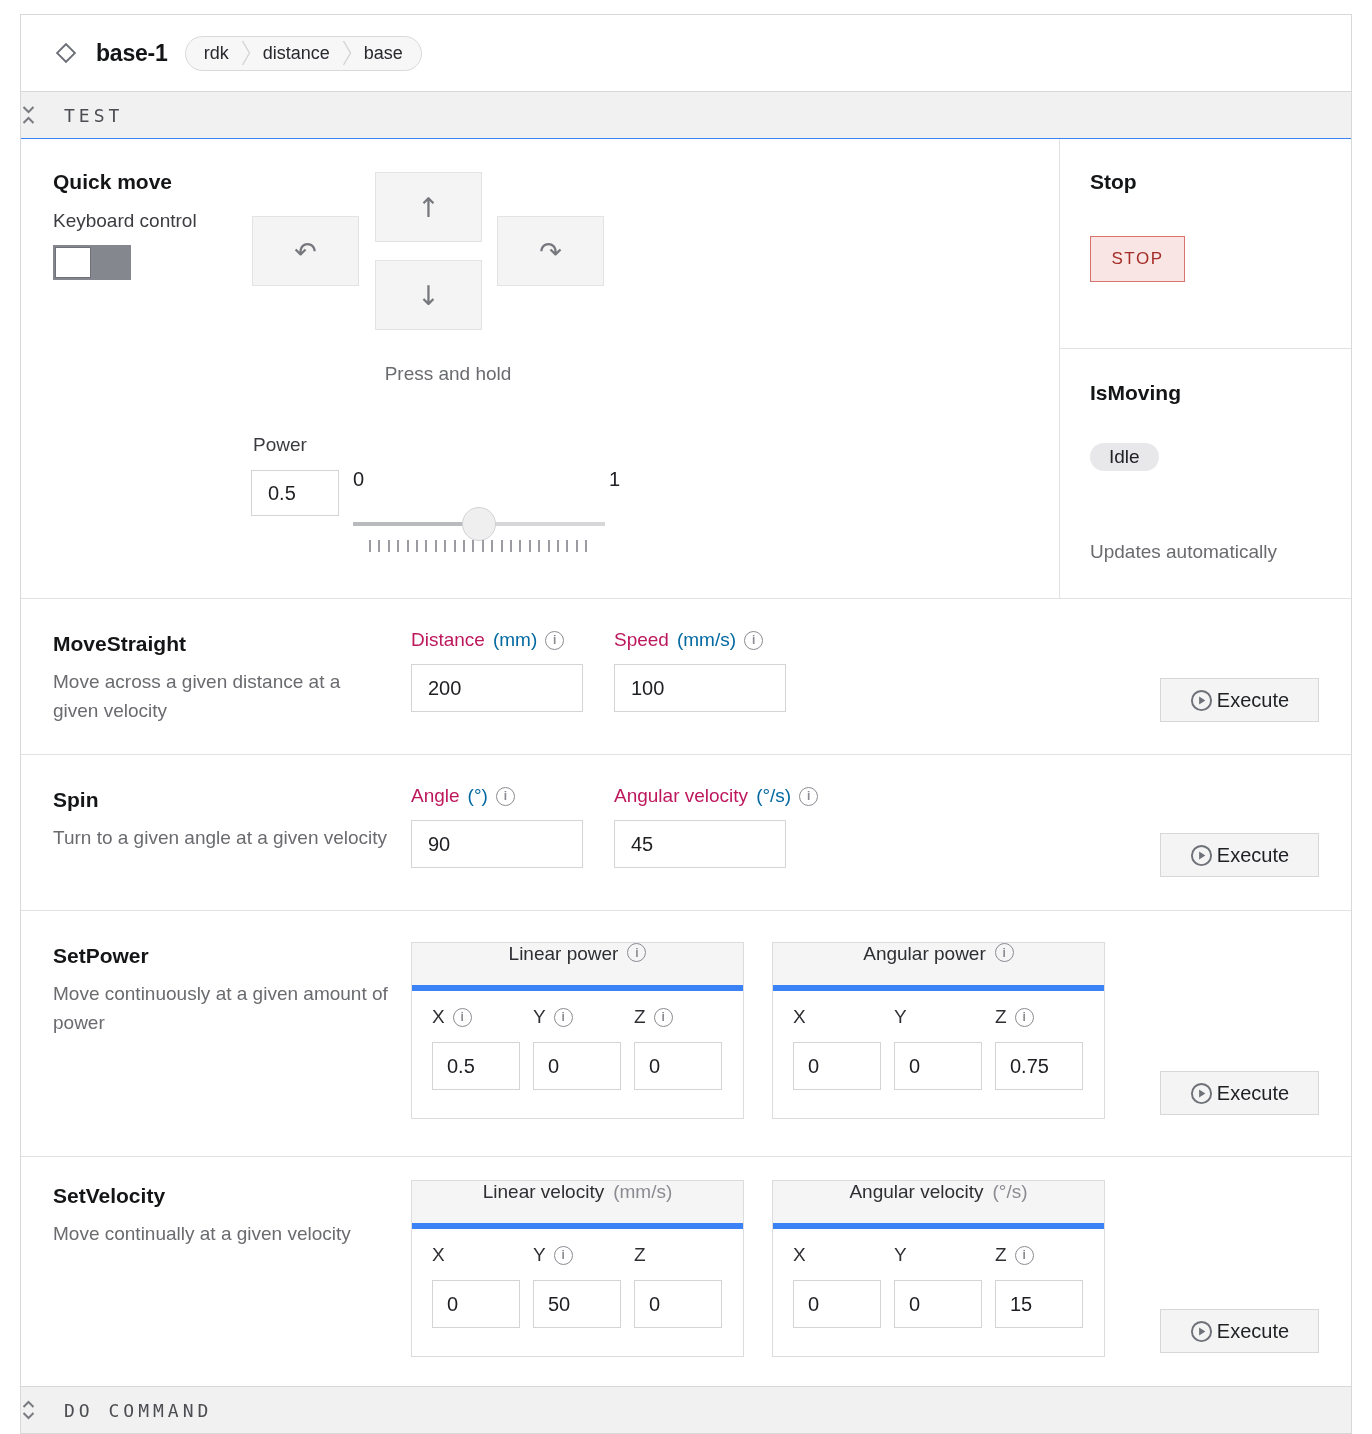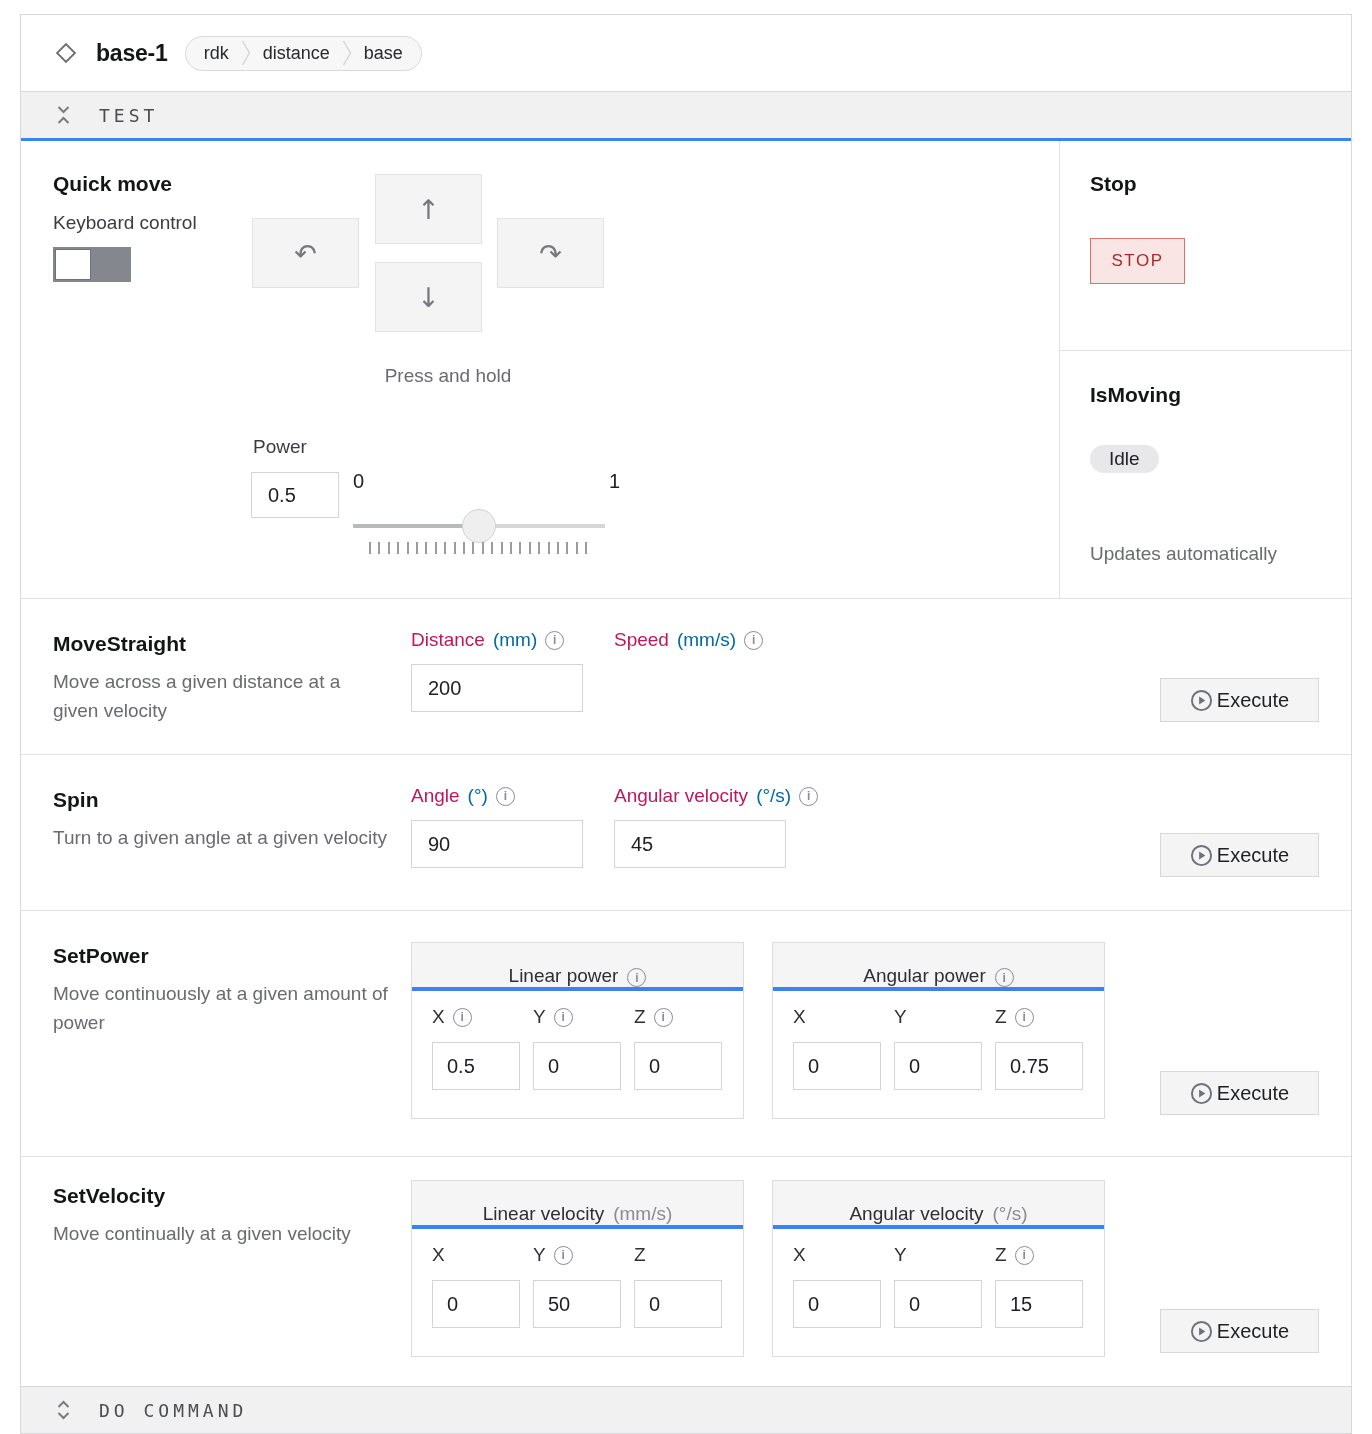--- a/index.html
+++ b/index.html
@@ -10,26 +10,26 @@
   }
   
   .hdr { height: 76px; display: flex; align-items: center; padding-left: 32px; gap: 17px; text-align: center; }
   .hdr-title { font-size: 23px; font-weight: 700; color: #141517; letter-spacing: -0.2px; }
   .crumb { display: flex; align-items: center; height: 35px; border: 1px solid #d9d9db;
     background: #f7f7f8; border-radius: 18px; padding: 0 18px; gap: 12px; }
   .crumb span { font-size: 18px; color: #28292d; }
   .crumb svg { display: block; }
   
   .secbar { height: 47px; background: #f1f1f2; border-top: 1px solid #d8d8da;
-    display: flex; align-items: center; padding-left: 35px; gap: 28px; }
+    display: flex; align-items: center; gap: 28px; }
   .secbar .seclabel { font-family: "DejaVu Sans Mono", monospace; font-size: 18px;
     color: #4c4d51; letter-spacing: 4px; }
   .secbar.bottom { border-top: 1px solid #d8d8da; }
   
-  .row1 { height: 460px; border-top: 3px solid #3b82f6; display: flex; }
+  .row1 { height: 460px; border-top: 1px solid #3b82f6; display: flex; }
   .qm { position: relative; flex: 1 1 auto; }
   .rightcol { width: 292px; border-left: 1px solid #e2e2e4; display: flex; flex-direction: column; }
   .stopcell { position: relative; height: 210px; border-bottom: 1px solid #e2e2e4; }
   .movcell { position: relative; flex: 1; }
   h3.sec-title { font-size: 21px; font-weight: 700; color: #141517; }
   .desc { font-size: 19px; color: #6a6b6f; line-height: 29px; }
   
   .qm .sec-title { position: absolute; left: 32px; top: 31px; }
   .kb-label { position: absolute; left: 32px; top: 71px; font-size: 19px; color: #3b3c40; }
   .toggle { position: absolute; left: 32px; top: 106px; width: 78px; height: 35px;
@@ -84,22 +84,22 @@
     padding-left: 16px; background: #fff; }
   .info { display: inline-flex; align-items: center; justify-content: center;
     width: 19px; height: 19px; border-radius: 50%; border: 1.6px solid #8b8c92;
     font-size: 12px; color: #8b8c92; font-weight: 700; cursor: pointer; flex: none; }
   .exec { position: absolute; left: 1139px; width: 159px; height: 44px;
     background: #f4f4f5; border: 1px solid #d7d7d9; display: flex; align-items: center;
     justify-content: center; gap: 4px; cursor: pointer; }
   .exec span.elabel { font-size: 20px; color: #1f2023; font-family: inherit; }
   
   .grp { position: absolute; width: 333px; height: 177px; border: 1px solid #dcdcde; background: #fff; }
-  .grp .ghead { height: 48px; background: #f5f5f6; border-bottom: 4px solid #3b82f6;
-    display: flex; align-items: flex-end; justify-content: center; gap: 9px; }
+  .grp .ghead { height: 48px; background: #f5f5f6; border-bottom: 6px solid #3b82f6;
+    display: flex; align-items: flex-start; justify-content: center; gap: 9px; }
   .ghead .gtitle { font-size: 19px; color: #2e2f33; }
   .ghead .gunit { font-size: 19px; color: #8b8c92; }
   .axes { position: absolute; left: 20px; top: 62px; display: flex; gap: 13px; }
   .axis { width: 88px; }
   .axis .alabel { display: flex; align-items: center; gap: 8px; height: 24px;
     font-size: 19px; color: #2e2f33; }
   .axis input { display: block; margin-top: 13px; width: 88px; height: 48px;
     border: 1px solid #d4d4d6; font-family: inherit; font-size: 20px; color: #1e1f22;
     padding-left: 14px; background: #fff; }
   .g0 { left: 390px; }
@@ -200,20 +200,21 @@
         <span class="info">i</span>
       </div>
       <input value="200" style="">
     </div>
     <div class="fld f1">
       <div class="flabel">
         <span class="lname">Speed</span>
         <span class="lunit">(mm/s)</span>
         <span class="info">i</span>
       </div>
+      <input value="100" style="">
     </div>
     <div class="exec">
       <svg width="23" height="23" viewBox="0 0 24 24">
         <circle cx="12" cy="12" r="10" fill="none" stroke="#6f7178" stroke-width="2"></circle>
         <path d="M9.5 7.8 L16 12 L9.5 16.2 Z" fill="#6f7178"></path>
       </svg>
       <span class="elabel">Execute</span>
     </div>
   </div>
 

